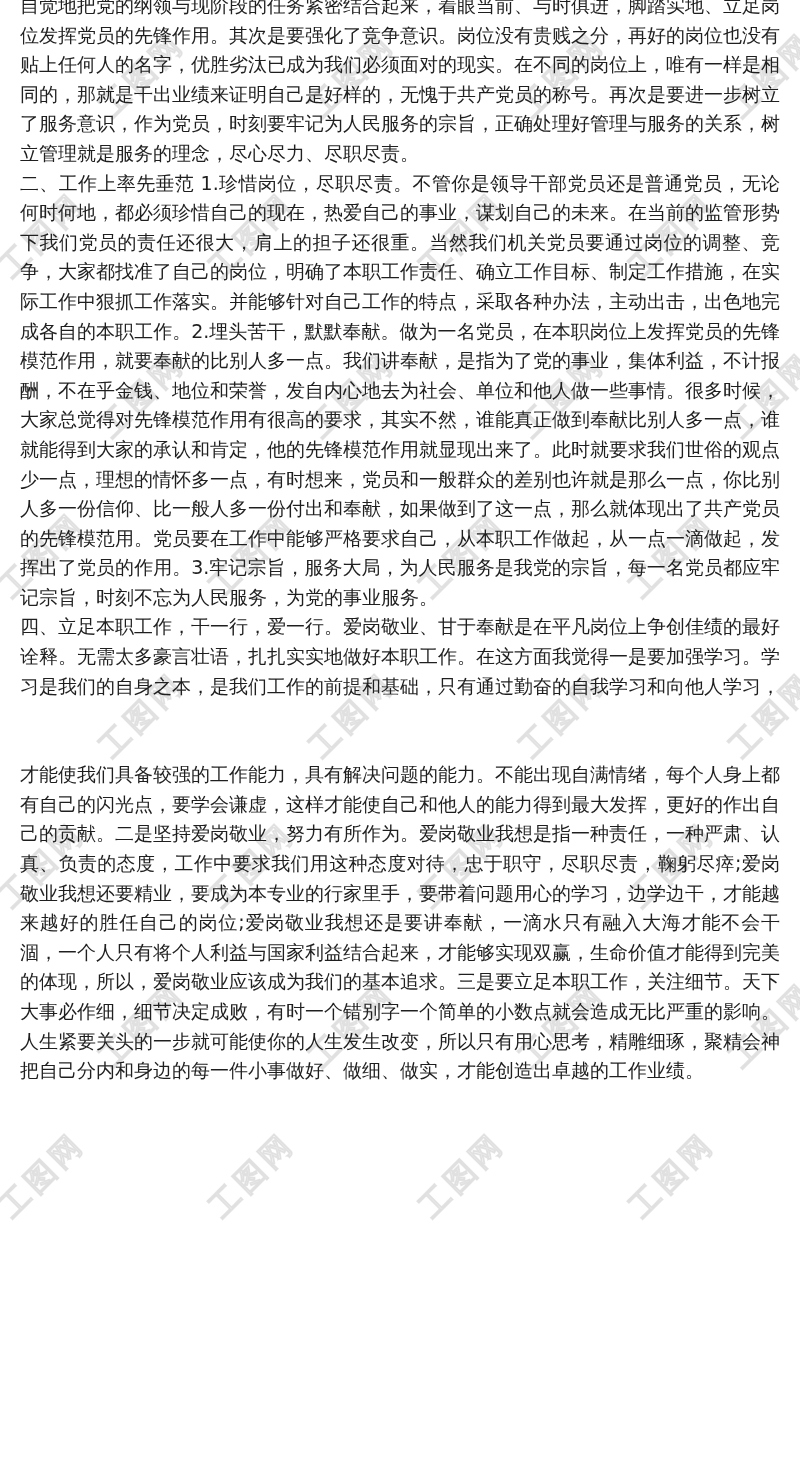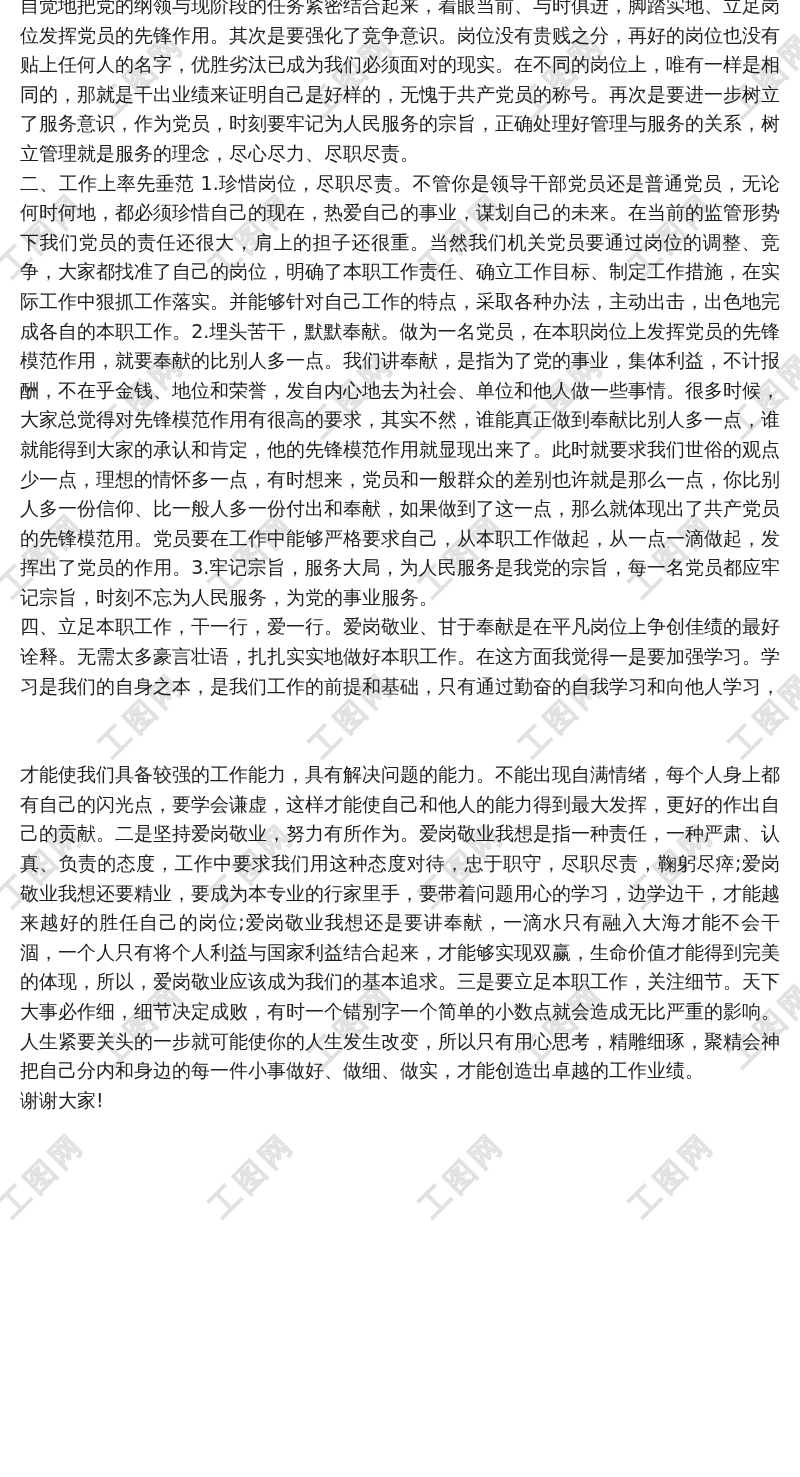--- a/index.html
+++ b/index.html
@@ -133,16 +133,15 @@
     <span class="wm">工图网</span>
     <span class="wm">工图网</span>
   </div>
 
   <div class="content">
     <p class="para">自觉地把党的纲领与现阶段的任务紧密结合起来，着眼当前、与时俱进，脚踏实地、立足岗位发挥党员的先锋作用。其次是要强化了竞争意识。岗位没有贵贱之分，再好的岗位也没有贴上任何人的名字，优胜劣汰已成为我们必须面对的现实。在不同的岗位上，唯有一样是相同的，那就是干出业绩来证明自己是好样的，无愧于共产党员的称号。再次是要进一步树立了服务意识，作为党员，时刻要牢记为人民服务的宗旨，正确处理好管理与服务的关系，树立管理就是服务的理念，尽心尽力、尽职尽责。</p>
     <p class="para">二、工作上率先垂范 1.珍惜岗位，尽职尽责。不管你是领导干部党员还是普通党员，无论何时何地，都必须珍惜自己的现在，热爱自己的事业，谋划自己的未来。在当前的监管形势下我们党员的责任还很大，肩上的担子还很重。当然我们机关党员要通过岗位的调整、竞争，大家都找准了自己的岗位，明确了本职工作责任、确立工作目标、制定工作措施，在实际工作中狠抓工作落实。并能够针对自己工作的特点，采取各种办法，主动出击，出色地完成各自的本职工作。2.埋头苦干，默默奉献。做为一名党员，在本职岗位上发挥党员的先锋模范作用，就要奉献的比别人多一点。我们讲奉献，是指为了党的事业，集体利益，不计报酬，不在乎金钱、地位和荣誉，发自内心地去为社会、单位和他人做一些事情。很多时候，大家总觉得对先锋模范作用有很高的要求，其实不然，谁能真正做到奉献比别人多一点，谁就能得到大家的承认和肯定，他的先锋模范作用就显现出来了。此时就要求我们世俗的观点少一点，理想的情怀多一点，有时想来，党员和一般群众的差别也许就是那么一点，你比别人多一份信仰、比一般人多一份付出和奉献，如果做到了这一点，那么就体现出了共产党员的先锋模范用。党员要在工作中能够严格要求自己，从本职工作做起，从一点一滴做起，发挥出了党员的作用。3.牢记宗旨，服务大局，为人民服务是我党的宗旨，每一名党员都应牢记宗旨，时刻不忘为人民服务，为党的事业服务。</p>
     <p class="para">四、立足本职工作，干一行，爱一行。爱岗敬业、甘于奉献是在平凡岗位上争创佳绩的最好诠释。无需太多豪言壮语，扎扎实实地做好本职工作。在这方面我觉得一是要加强学习。学习是我们的自身之本，是我们工作的前提和基础，只有通过勤奋的自我学习和向他人学习，</p>
     <div class="page-gap"></div>
     <p class="para">才能使我们具备较强的工作能力，具有解决问题的能力。不能出现自满情绪，每个人身上都有自己的闪光点，要学会谦虚，这样才能使自己和他人的能力得到最大发挥，更好的作出自己的贡献。二是坚持爱岗敬业，努力有所作为。爱岗敬业我想是指一种责任，一种严肃、认真、负责的态度，工作中要求我们用这种态度对待，忠于职守，尽职尽责，鞠躬尽瘁;爱岗敬业我想还要精业，要成为本专业的行家里手，要带着问题用心的学习，边学边干，才能越来越好的胜任自己的岗位;爱岗敬业我想还是要讲奉献，一滴水只有融入大海才能不会干涸，一个人只有将个人利益与国家利益结合起来，才能够实现双赢，生命价值才能得到完美的体现，所以，爱岗敬业应该成为我们的基本追求。三是要立足本职工作，关注细节。天下大事必作细，细节决定成败，有时一个错别字一个简单的小数点就会造成无比严重的影响。人生紧要关头的一步就可能使你的人生发生改变，所以只有用心思考，精雕细琢，聚精会神把自己分内和身边的每一件小事做好、做细、做实，才能创造出卓越的工作业绩。</p>
-    <p class="para">谢谢大家!</p>
   </div>
 
 </div>
 
 </body></html>

